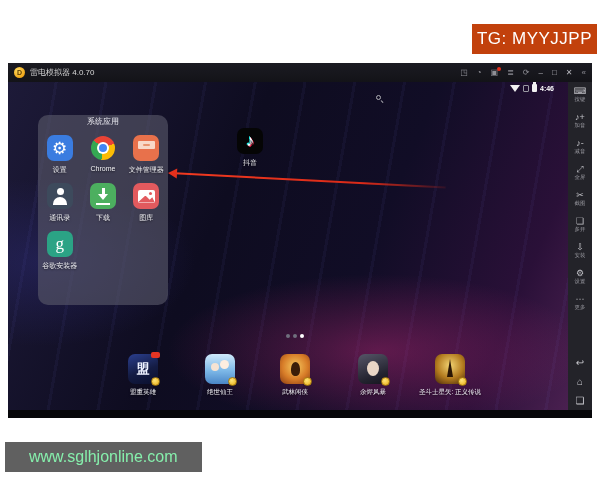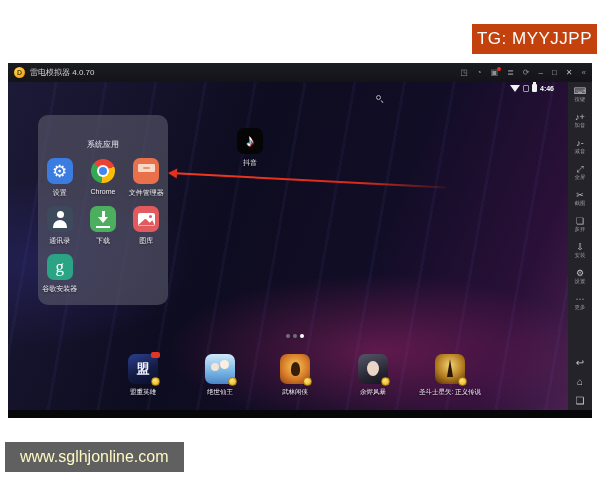--- a/index.html
+++ b/index.html
@@ -9,21 +9,21 @@
     font-family:"Liberation Sans", sans-serif;
   }
 
   
   .tg-box {
     position:absolute; top:24px; right:3px; background:#c2410c;
     color:#fff; font-size:17px; padding:5px 5px; letter-spacing:.5px;
   }
   .site-box {
     position:absolute; top:442px; left:5px; background:#606060;
-    color:#fef9c3; font-size:16px; padding:6px 15px;
+    color:#86efac; font-size:16px; padding:6px 24px;
   }
 
   
   .emu {
     position:absolute; left:8px; top:63px; width:584px; height:355px;
     background:#0a0a12;
   }
   .emu-titlebar {
     position:absolute; left:0; top:0; right:0; height:19px;
     background:linear-gradient(180deg,#1b1b22,#131318);
@@ -71,21 +71,21 @@
   }
   .searchbar::placeholder { color:#8f8f96; }
   .mag { position:absolute; left:368px; top:13px; width:5px; height:5px;
     border:1px solid #b0b0b6; border-radius:50%; }
   .mag::after { content:""; position:absolute; left:4px; top:4px; width:3px; height:1px;
     background:#b0b0b6; transform:rotate(45deg); transform-origin:left center; }
 
   
   .folder {
     position:absolute; left:30px; top:33px; width:130px; height:190px;
-    background:rgba(92,92,108,.60); border-radius:10px; padding-top:24px;
+    background:rgba(92,92,108,.60); border-radius:10px; padding-top:1px;
   }
   .folder-title { text-align:center; color:#ececf2; font-size:8px; margin-bottom:8px; }
   .folder-grid { display:grid; grid-template-columns:repeat(3,1fr); row-gap:8px; }
   .fapp { display:flex; flex-direction:column; align-items:center; cursor:pointer; }
   .fapp .tile {
     width:26px; height:26px; border-radius:7px; position:relative;
     display:flex; align-items:center; justify-content:center; overflow:hidden;
   }
   .fapp .flabel { margin-top:4px; color:#f2f2f5; font-size:7px; white-space:nowrap;
     text-shadow:0 1px 2px rgba(0,0,0,.6); }

